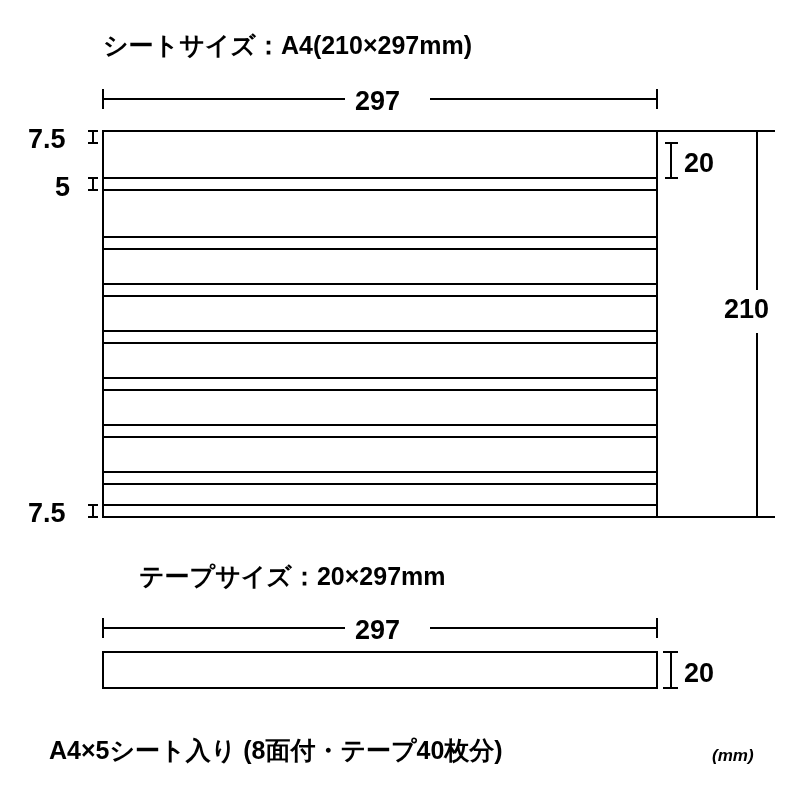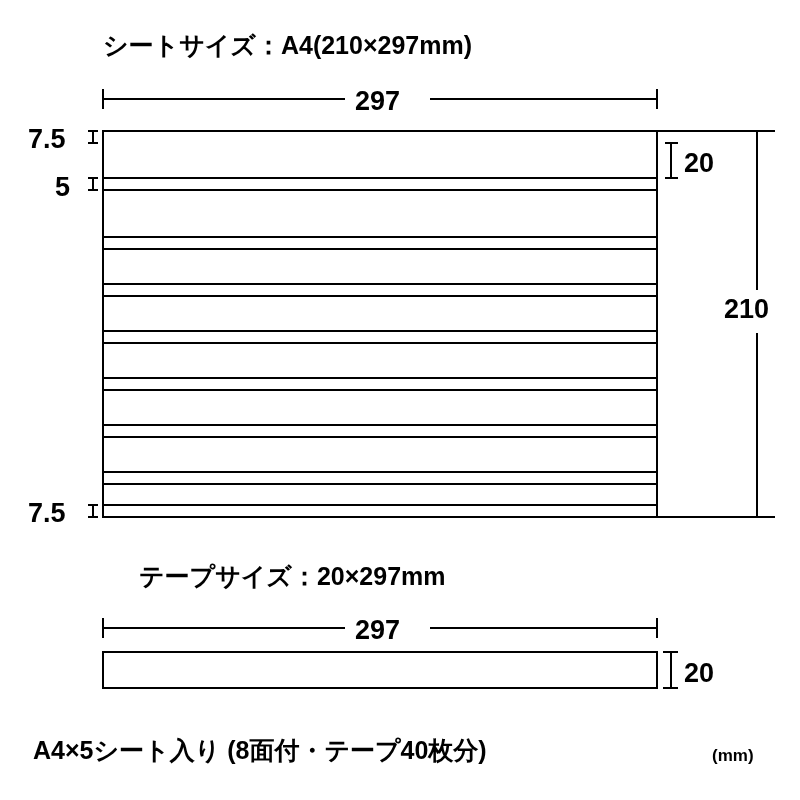--- a/index.html
+++ b/index.html
@@ -136,17 +136,17 @@
       <line x1="663" y1="652" x2="678" y2="652"></line>
       <line x1="663" y1="688" x2="678" y2="688"></line>
       <line x1="671" y1="652" x2="671" y2="688"></line>
     </g>
   </svg>
 
   <div class="lbl dim" style="left:355px; top:617px;">297</div>
 
   <div class="lbl dim" style="left:684px; top:660px;">20</div>
 
-  <div class="lbl footer" style="left:33px; top:738px;">A4×5シート入り (8面付・テープ40枚分)</div>
+  <div class="lbl footer" style="left:49px; top:738px;">A4×5シート入り (8面付・テープ40枚分)</div>
 
-  <div class="lbl unit" style="left:712px; top:747px;">(mm)</div>
+  <div class="lbl unit" style="left:712px; top:747px;font-style:italic;">(mm)</div>
 
 </div>
 
 </body></html>

